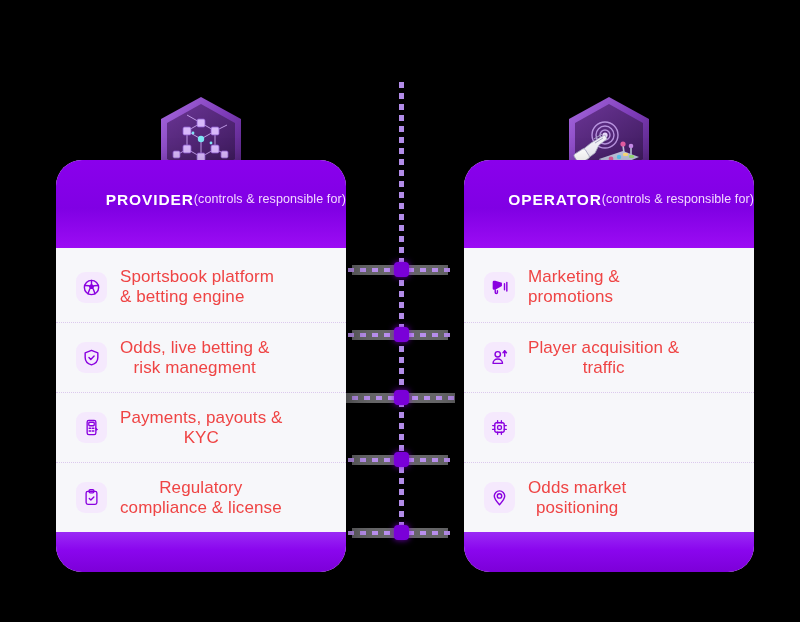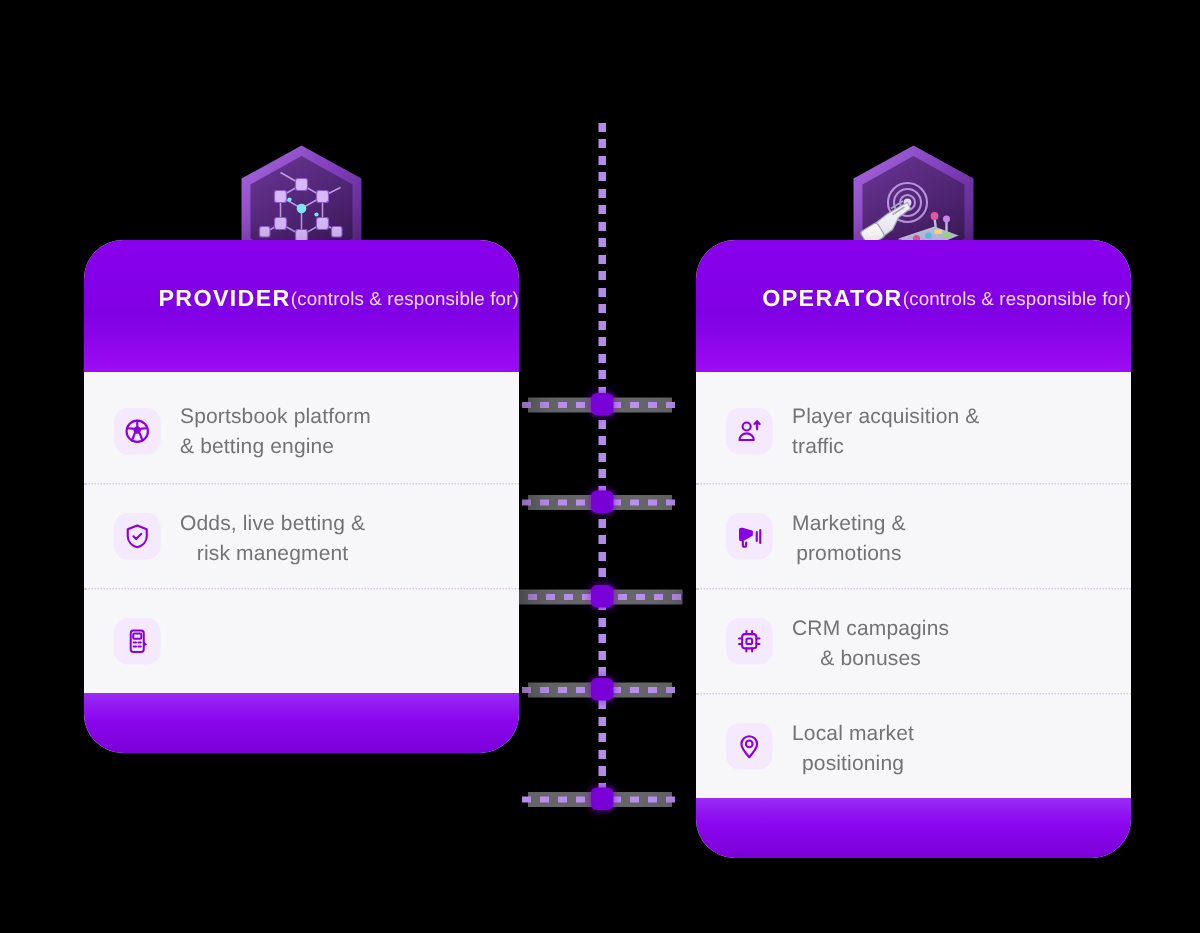--- a/index.html
+++ b/index.html
@@ -85,22 +85,22 @@
   .tile {
     width:31px; height:31px;
     flex:0 0 31px;
     border-radius:9px;
     background:#F5E9FD;
     display:flex; align-items:center; justify-content:center;
   }
   .tile svg { display:block; }
 
   .row-text {
-    color:#737373;
-    font-size:14px;
+    color:#ef4444;
+    font-size:17px;
     line-height:20px;
     letter-spacing:0.1px;
   }
 
   .card-foot {
     height:40px;
     background:linear-gradient(180deg,#9A2BF5 0%,#8A06EE 45%,#7C00D8 100%);
   }
 
   
@@ -277,80 +277,91 @@
 
       <div class="row">
         <span class="tile">
           <svg width="19" height="19" viewBox="0 0 24 24" fill="none" stroke="#8A00E0" stroke-width="1.7" stroke-linecap="round" stroke-linejoin="round">
             <rect x="6.5" y="3" width="11" height="18" rx="2.2"></rect>
             <rect x="8.6" y="5.4" width="6.8" height="4.4" rx="1"></rect>
             <path d="M9 13h2M13 13h2M9 16.4h2M13 16.4h2"></path>
             <path d="M16.8 11.4 L20.4 14.8 L17.6 16.2 Z" fill="#8A00E0" stroke="none"></path>
           </svg>
         </span>
-      </div>
-
-
+        <span class="row-text" style="white-space:pre-line;">Payments, payouts &amp;
+KYC</span>
+      </div>
+
+
+      <div class="row">
+        <span class="tile">
+          <svg width="19" height="19" viewBox="0 0 24 24" fill="none" stroke="#8A00E0" stroke-width="1.7" stroke-linecap="round" stroke-linejoin="round">
+            <rect x="5.2" y="4.2" width="13.6" height="16.4" rx="2.2"></rect>
+            <rect x="9" y="2.2" width="6" height="4" rx="1.4"></rect>
+            <path d="M9.2 13.2 L11.2 15.2 L15 11.3"></path>
+          </svg>
+        </span>
+        <span class="row-text" style="white-space:pre-line;">Regulatory
+compliance &amp; license</span>
+      </div>
 
     </div>
     <div class="card-foot"></div>
   </div>
 
   <div class="card card-operator">
     <div class="card-head">
       <div class="ttl">OPERATOR</div>
       <div class="sub">(controls &amp; responsible for)</div>
     </div>
     <div class="card-list">
 
 
       <div class="row">
         <span class="tile">
+          <svg width="20" height="20" viewBox="0 0 24 24" fill="none" stroke="#8A00E0" stroke-width="1.7" stroke-linecap="round" stroke-linejoin="round">
+            <path d="M3.2 9.6v4.2a1.6 1.6 0 0 0 1.6 1.6h1.5l8-4.6V7l-8-2.4H4.8a1.6 1.6 0 0 0-1.6 1.6Z" fill="#8A00E0" stroke="none"></path>
+            <path d="M6.3 15.4v3.1a1.3 1.3 0 0 0 2.6 0v-2.1"></path>
+            <path d="M17.4 8v7.2M20.2 6.4v10.4"></path>
+          </svg>
+        </span>
+        <span class="row-text" style="white-space:pre-line;">Marketing &amp;
+promotions</span>
+      </div>
+
+      <div class="row">
+        <span class="tile">
           <svg width="19" height="19" viewBox="0 0 24 24" fill="none" stroke="#8A00E0" stroke-width="1.8" stroke-linecap="round" stroke-linejoin="round">
             <circle cx="9.8" cy="8" r="3.4"></circle>
             <path d="M3.8 19.4c0-3.3 2.7-5.6 6-5.6s6 2.3 6 5.6Z"></path>
             <path d="M18.6 10.4V3.6m0 0-2.2 2.3M18.6 3.6l2.2 2.3"></path>
           </svg>
         </span>
         <span class="row-text" style="white-space:pre-line;">Player acquisition &amp;
 traffic</span>
       </div>
 
       <div class="row">
         <span class="tile">
-          <svg width="20" height="20" viewBox="0 0 24 24" fill="none" stroke="#8A00E0" stroke-width="1.7" stroke-linecap="round" stroke-linejoin="round">
-            <path d="M3.2 9.6v4.2a1.6 1.6 0 0 0 1.6 1.6h1.5l8-4.6V7l-8-2.4H4.8a1.6 1.6 0 0 0-1.6 1.6Z" fill="#8A00E0" stroke="none"></path>
-            <path d="M6.3 15.4v3.1a1.3 1.3 0 0 0 2.6 0v-2.1"></path>
-            <path d="M17.4 8v7.2M20.2 6.4v10.4"></path>
-          </svg>
-        </span>
-        <span class="row-text" style="white-space:pre-line;">Marketing &amp;
-promotions</span>
-      </div>
-
-      <div class="row">
-        <span class="tile">
           <svg width="19" height="19" viewBox="0 0 24 24" fill="none" stroke="#8A00E0" stroke-width="1.7" stroke-linecap="round" stroke-linejoin="round">
             <rect x="6" y="6" width="12" height="12" rx="2.4"></rect>
             <rect x="9.6" y="9.6" width="4.8" height="4.8" rx="1.4"></rect>
             <path d="M9.6 3.4v2.6M14.4 3.4v2.6M9.6 18v2.6M14.4 18v2.6M3.4 9.6H6M3.4 14.4H6M18 9.6h2.6M18 14.4h2.6"></path>
           </svg>
         </span>
-        <span class="row-text" style="white-space:pre-line;">CRM campagins
-&amp; bonuses</span>
       </div>
 
       <div class="row">
         <span class="tile">
           <svg width="19" height="19" viewBox="0 0 24 24" fill="none" stroke="#8A00E0" stroke-width="1.8" stroke-linecap="round" stroke-linejoin="round">
             <path d="M12 21.2c4.2-4.6 6.6-7.9 6.6-11A6.6 6.6 0 0 0 5.4 10.2c0 3.1 2.4 6.4 6.6 11Z"></path>
             <circle cx="12" cy="10" r="2.8"></circle>
           </svg>
         </span>
-        <span class="row-text" style="white-space:pre-line;">Local market
+        <span class="row-text" style="white-space:pre-line;">Odds market
 positioning</span>
       </div>
 
     </div>
     <div class="card-foot"></div>
   </div>
 
 </div>
 
 </body></html>

